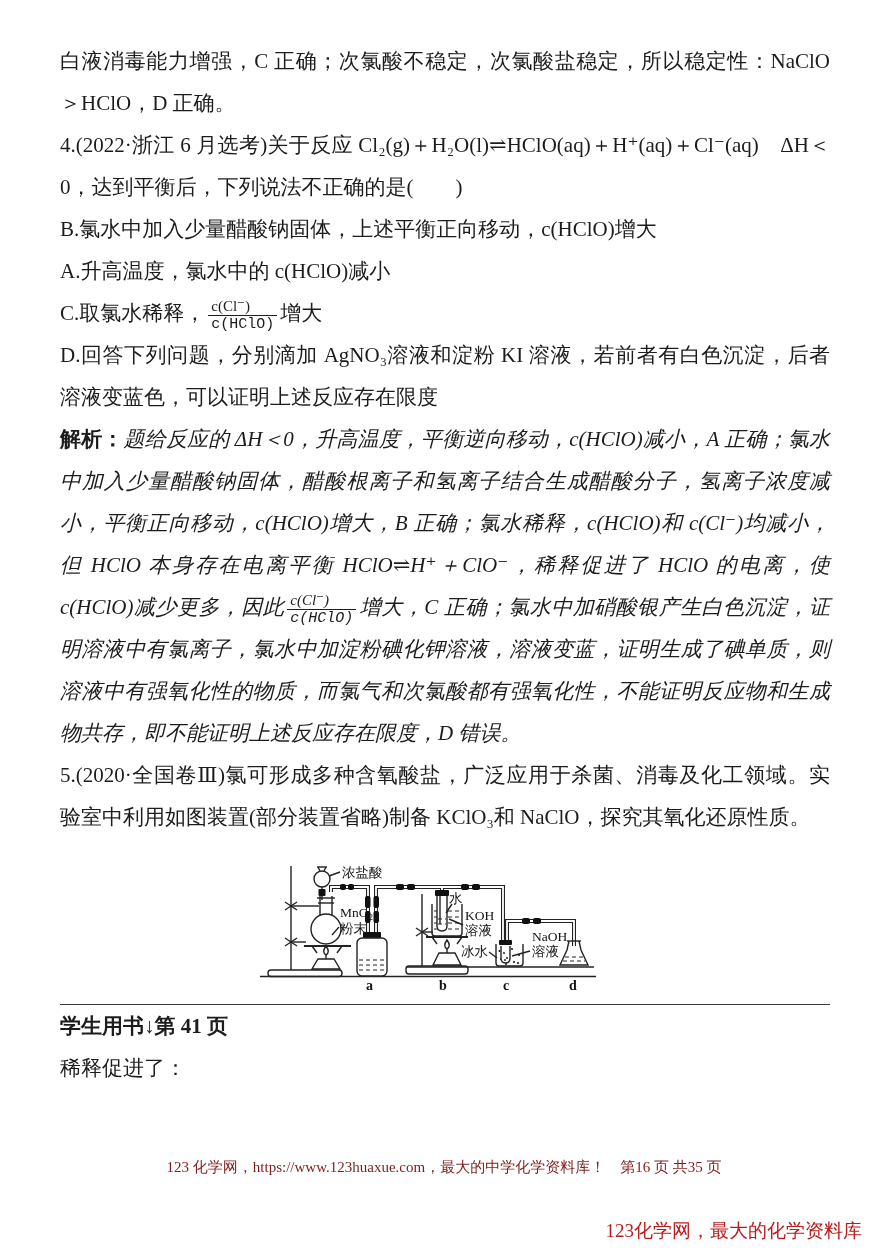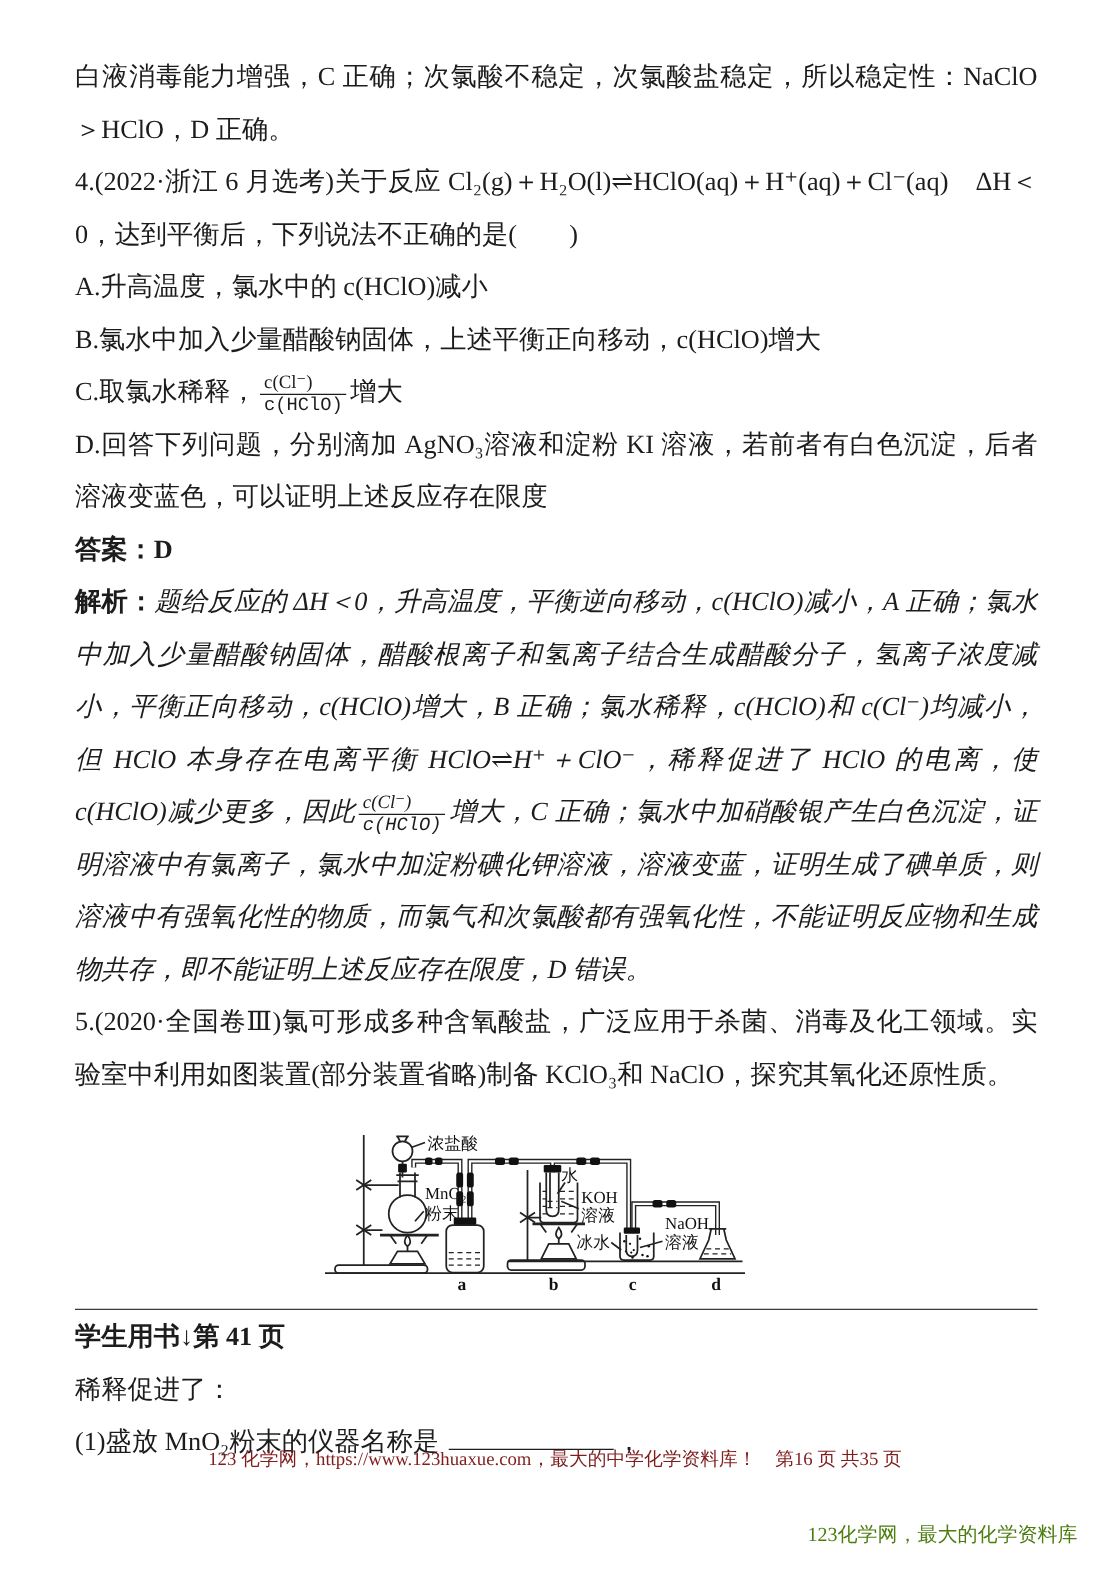--- a/index.html
+++ b/index.html
@@ -47,50 +47,49 @@
   .footer{
     position:absolute;
     left:0;right:0;top:1158px;
     text-align:center;
     font-size:15px;
     color:#7f1d1d;
   }
   .watermark{
     position:absolute;
     right:26px;top:1218px;
-    font-size:16px;
-    color:#4d7c0f;
+    font-size:19px;
+    color:#b91c1c;
     font-family:Liberation Serif, serif;
   }
   svg text{font-family:"Liberation Serif","DejaVu Serif",serif;font-size:13.5px;fill:#111;}
   svg text.dl{font-weight:bold;font-size:14px;}
   svg .ln{stroke:#222;stroke-width:1.4;fill:none;}
   svg .thick{stroke:#222;stroke-width:2.2;fill:none;}
   svg .dash{stroke:#222;stroke-width:1;fill:none;stroke-dasharray:4 3;}
   svg .tube-o{stroke:#222;stroke-width:4;fill:none;}
   svg .tube-i{stroke:#fff;stroke-width:1.8;fill:none;}
   svg .blk{fill:#111;}
   svg .wh{fill:#fff;stroke:#222;stroke-width:1.4;}
 </style>
 </head>
 <body>
 
 <div class="page">
 
   <p class="body">白液消毒能力增强，C 正确；次氯酸不稳定，次氯酸盐稳定，所以稳定性：NaClO＞HClO，D 正确。</p>
 
   <p class="body">4.(2022·浙江 6 月选考)关于反应 Cl₂(g)＋H₂O(l)⇌HClO(aq)＋H⁺(aq)＋Cl⁻(aq)　ΔH＜0，达到平衡后，下列说法不正确的是(　　)</p>
+  <p class="body">B.氯水中加入少量醋酸钠固体，上述平衡正向移动，c(HClO)增大</p>
   <p class="body">A.升高温度，氯水中的 c(HClO)减小</p>
-  <p class="body">B.氯水中加入少量醋酸钠固体，上述平衡正向移动，c(HClO)增大</p>
 
   <p class="body"><span>C.取氯水稀释，</span><span class="frac"><span class="num">c(Cl⁻)</span><span class="den">c(HClO)</span></span><span>增大</span></p>
 
   <p class="body">D.回答下列问题，分别滴加 AgNO₃溶液和淀粉 KI 溶液，若前者有白色沉淀，后者溶液变蓝色，可以证明上述反应存在限度</p>
 
-  <p class="body"><span class="bold">答案：</span><span class="bold">D</span></p>
 
   <p class="body"><span class="bold">解析：</span><span class="kai">题给反应的 ΔH＜0，升高温度，平衡逆向移动，c(HClO)减小，A 正确；氯水中加入少量醋酸钠固体，醋酸根离子和氢离子结合生成醋酸分子，氢离子浓度减小，平衡正向移动，c(HClO)增大，B 正确；氯水稀释，c(HClO)和 c(Cl⁻)均减小，但 HClO 本身存在电离平衡 HClO⇌H⁺＋ClO⁻，稀释促进了 HClO 的电离，使 c(HClO)减少更多，因此</span><span class="frac kai"><span class="num">c(Cl⁻)</span><span class="den">c(HClO)</span></span><span class="kai">增大，C 正确；氯水中加硝酸银产生白色沉淀，证明溶液中有氯离子，氯水中加淀粉碘化钾溶液，溶液变蓝，证明生成了碘单质，则溶液中有强氧化性的物质，而氯气和次氯酸都有强氧化性，不能证明反应物和生成物共存，即不能证明上述反应存在限度，D 错误。</span></p>
 
   <p class="body">5.(2020·全国卷Ⅲ)氯可形成多种含氧酸盐，广泛应用于杀菌、消毒及化工领域。实验室中利用如图装置(部分装置省略)制备 KClO₃和 NaClO，探究其氧化还原性质。</p>
 
   <figure class="apparatus">
     <svg width="378" height="138" viewBox="0 0 378 138">
 
       <line class="ln" x1="4" y1="118.5" x2="340" y2="118.5"></line>
       <line class="ln" x1="150" y1="109" x2="338" y2="109"></line>
@@ -238,19 +237,18 @@
       <text class="dl" x="313" y="132">d</text>
     </svg>
   </figure>
 
   <hr class="rule">
 
   <p class="body bookref">学生用书↓第 41 页</p>
 
   <p class="body">稀释促进了：</p>
 
-  <p class="body"><span>(1)盛放 MnO₂粉末的仪器名称是</span> <span class="blank"></span><span>，</span></p>
 
   <div class="footer">123 化学网，https://www.123huaxue.com，最大的中学化学资料库！　第16 页 共35 页</div>
 
   <div class="watermark">123化学网，最大的化学资料库</div>
 
 </div>
 
 </body></html>

